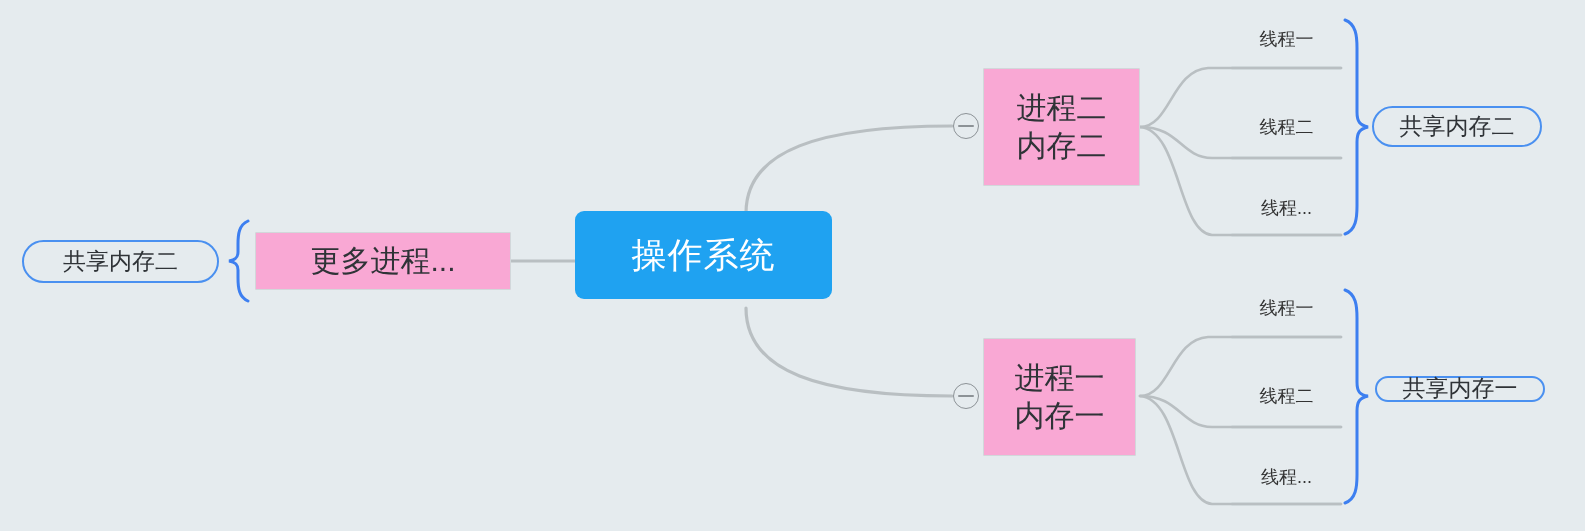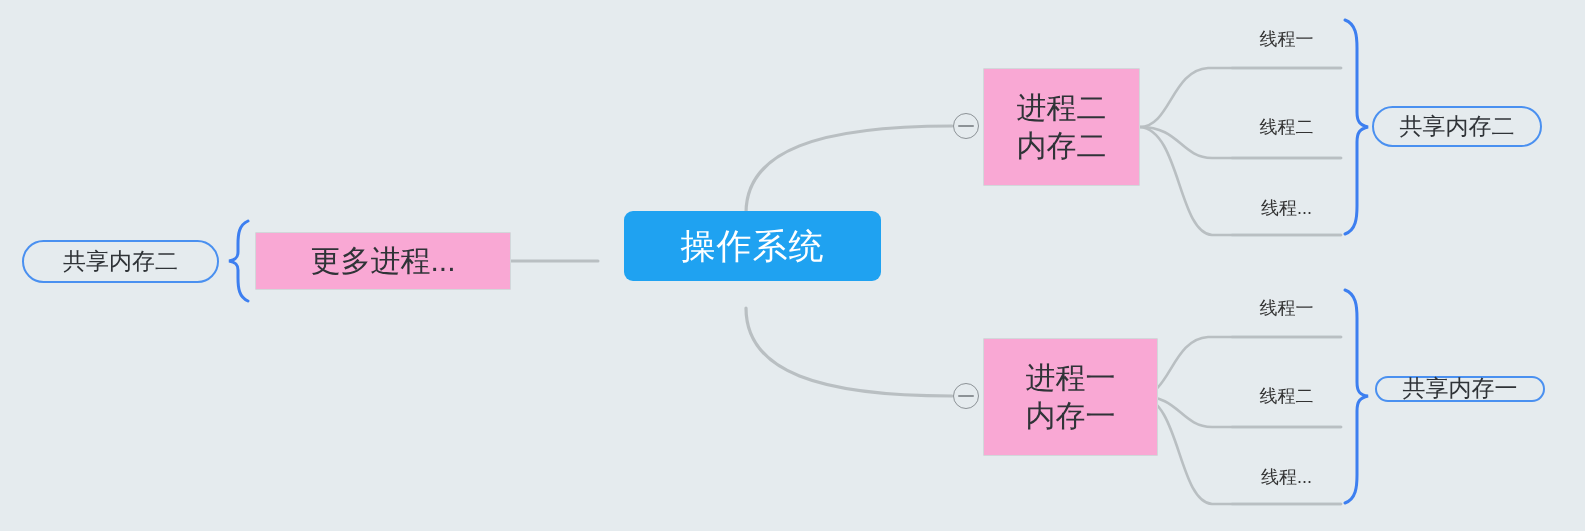--- a/index.html
+++ b/index.html
@@ -146,21 +146,21 @@
     <g stroke="#b9bfc2" stroke-width="2.6" stroke-linecap="round">
       <line x1="1232" y1="68" x2="1341" y2="68"></line>
       <line x1="1232" y1="158" x2="1341" y2="158"></line>
       <line x1="1232" y1="235" x2="1341" y2="235"></line>
       <line x1="1232" y1="337" x2="1341" y2="337"></line>
       <line x1="1232" y1="427" x2="1341" y2="427"></line>
       <line x1="1232" y1="504" x2="1341" y2="504"></line>
     </g>
   </svg>
 
-  <div class="node root-node" style="left:624px; top:211px; width:257px; height:70px;">
+  <div class="node root-node" style="left:575px; top:211px; width:257px; height:88px;">
     <span>操作系统</span>
   </div>
 
   <div class="node box-node" style="left:255px; top:232px; width:256px; height:58px;">
     <span>更多进程...</span>
   </div>
 
   <div class="node pill-node" style="left:22px; top:240px; width:197px; height:43px;">
     <span>共享内存二</span>
   </div>
@@ -181,21 +181,21 @@
   <div class="leaf-node" style="left:1232px; top:199px; width:109px;">
     <span>线程...</span>
   </div>
 
   <div class="node pill-node" style="left:1372px; top:106px; width:170px; height:41px;">
     <span>共享内存二</span>
   </div>
 
   <div class="collapse-toggle" style="left:953px; top:383px;"></div>
 
-  <div class="node box-node" style="left:983px; top:338px; width:175px; height:118px;">
+  <div class="node box-node" style="left:983px; top:338px; width:153px; height:118px;">
     <span>进程一
 内存一</span>
   </div>
 
   <div class="leaf-node" style="left:1232px; top:299px; width:109px;">
     <span>线程一</span>
   </div>
   <div class="leaf-node" style="left:1232px; top:387px; width:109px;">
     <span>线程二</span>
   </div>

